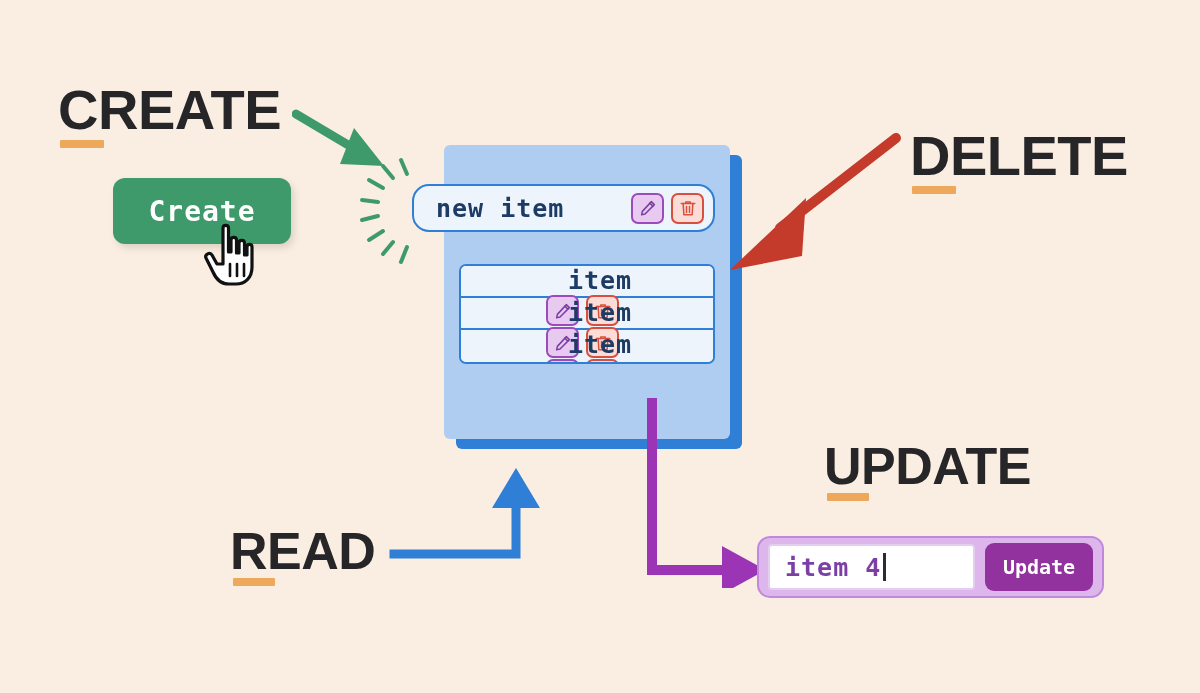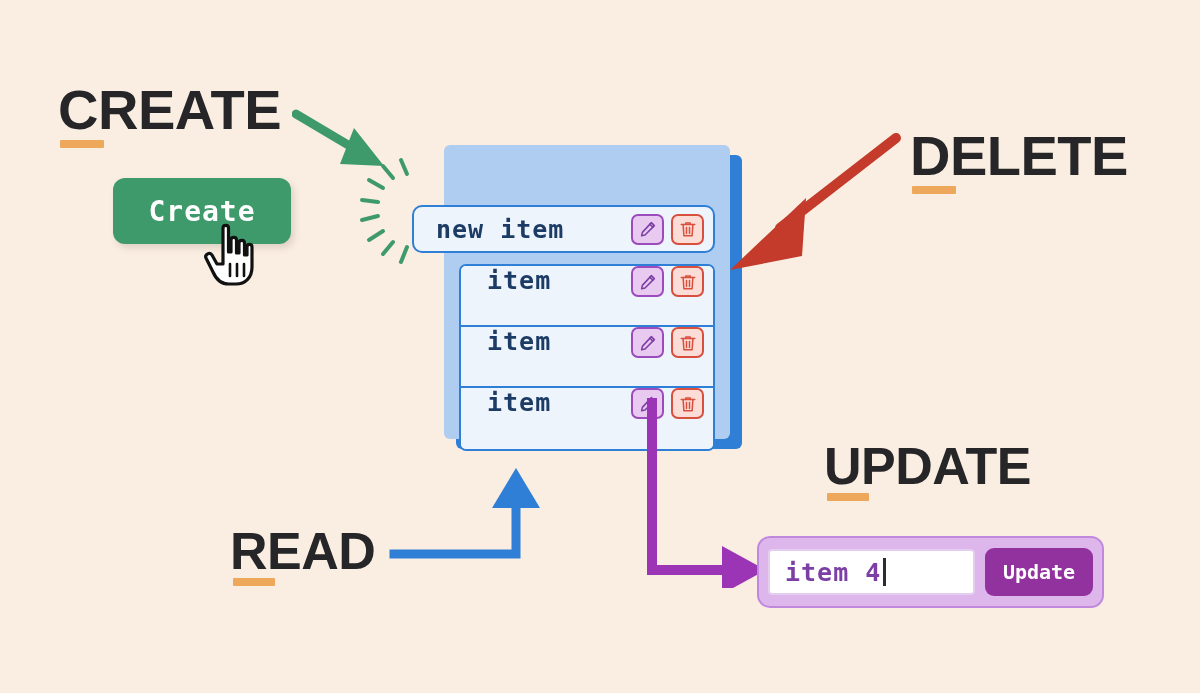--- a/index.html
+++ b/index.html
@@ -101,25 +101,24 @@
 
   
   #new-item-row {
     position: absolute;
     left: 412px;
     top: 184px;
     width: 303px;
     height: 48px;
     background: #eef4fc;
     border: 2.5px solid #2f7fd6;
-    border-radius: 10px;
-    display: flex;
-    align-items: center;
-    box-sizing: border-box;
-    margin-top: 21px;
+    border-radius: 17px;
+    display: flex;
+    align-items: center;
+    box-sizing: border-box;
   }
   #new-item-row .row-text {
     flex: 1;
     padding-left: 22px;
     font-family: "DejaVu Sans Mono", monospace;
     font-size: 25px;
     font-weight: bold;
     color: #1c3c66;
     letter-spacing: 1px;
   }
@@ -130,26 +129,27 @@
     left: 459px;
     top: 264px;
     width: 256px;
     border: 2.5px solid #2f7fd6;
     border-radius: 7px;
     box-sizing: border-box;
     overflow: hidden;
     background: #eef4fc;
   }
   .item-row {
-    height: 61px;
-    display: flex;
-    align-items: flex-start;
+    height: 32px;
+    display: flex;
+    align-items: center;
     background: #eef4fc;
     border-bottom: 2.5px solid #2f7fd6;
     box-sizing: border-box;
+    flex-direction: column;
   }
   .item-row:last-child { border-bottom: none; }
   .item-row .row-text {
     flex: 1;
     padding-left: 26px;
     font-family: "DejaVu Sans Mono", monospace;
     font-size: 25px;
     font-weight: bold;
     color: #1c3c66;
     letter-spacing: 1px;
@@ -193,21 +193,21 @@
   #arrow-delete { left: 710px; top: 130px; }
   #arrow-read   { left: 388px; top: 468px; }
   #arrow-update { left: 630px; top: 398px; }
 
   
   #update-form {
     position: absolute;
     left: 757px;
     top: 536px;
     width: 347px;
-    height: 72px;
+    height: 62px;
     background: #ddb6ec;
     border: 2.5px solid #c089dd;
     border-radius: 13px;
     box-sizing: border-box;
     display: flex;
     align-items: center;
     padding: 15px 9px;
     gap: 10px;
   }
   #update-input {

